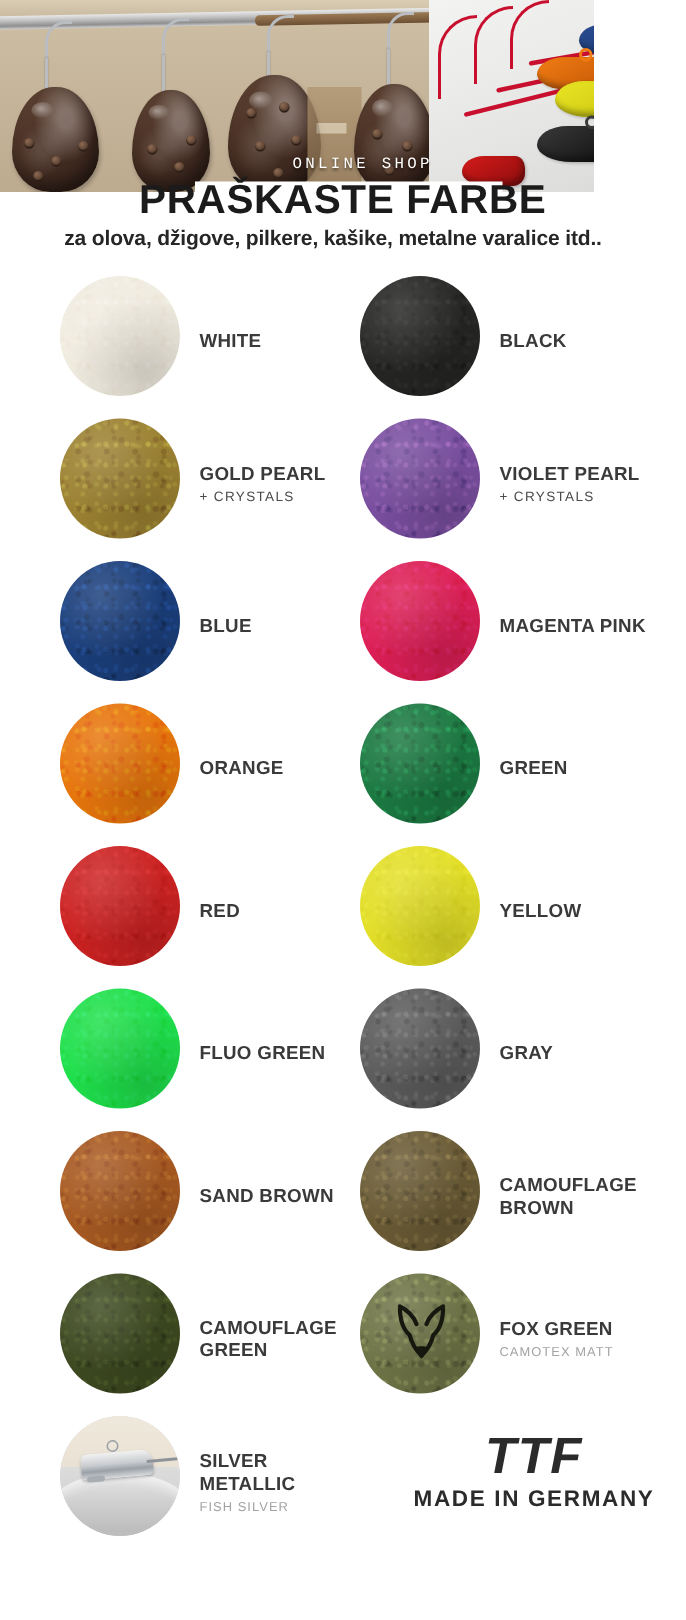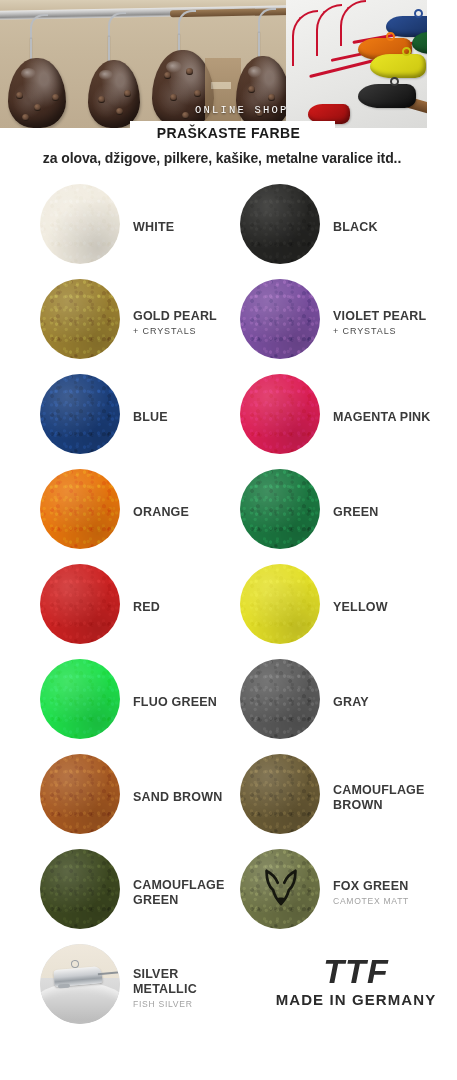--- a/index.html
+++ b/index.html
@@ -5,21 +5,21 @@
 <style>
   * { margin:0; padding:0; box-sizing:border-box; }
   html,body { background:#ffffff; }
   body {
     width:457px; height:1080px; position:relative; overflow:hidden;
     font-family:"Liberation Sans", sans-serif;
     color:#2e2e2e;
   }
 
   
-  .hero { position:absolute; left:0; top:0; width:427px; height:128px; overflow:hidden; }
+  .hero { position:absolute; left:0; top:0; width:396px; height:128px; overflow:hidden; }
 
   .hero-left {
     position:absolute; left:0; top:0; width:290px; height:128px;
     background:
       linear-gradient(180deg,#cfc0a6 0%, #c7b79c 38%, #bdab90 100%);
     overflow:hidden;
   }
   .wallseam {
     position:absolute; left:0; top:0; width:100%; height:14px;
     background:linear-gradient(180deg,#d9cdb5,#c6b69b);
@@ -96,21 +96,21 @@
   }
 
   
   .titlebar {
     position:absolute; left:130px; top:121px; width:205px; height:27px;
     background:#ffffff; z-index:6;
   }
   .main-title {
     position:absolute; left:0; top:119px; width:457px;
     text-align:center; z-index:7;
-    font-size:14px; font-weight:700; letter-spacing:.4px; color:#1b1b1b;
+    font-size:27px; font-weight:700; letter-spacing:.4px; color:#1b1b1b;
     line-height:29px;
   }
   .sub-title {
     position:absolute; left:0; top:150px; width:444px; text-align:center;
     font-size:14px; font-weight:700; color:#262626; letter-spacing:-.1px;
     z-index:7;
   }
 
   
   .grid { position:absolute; left:0; top:180px; width:398px; }

